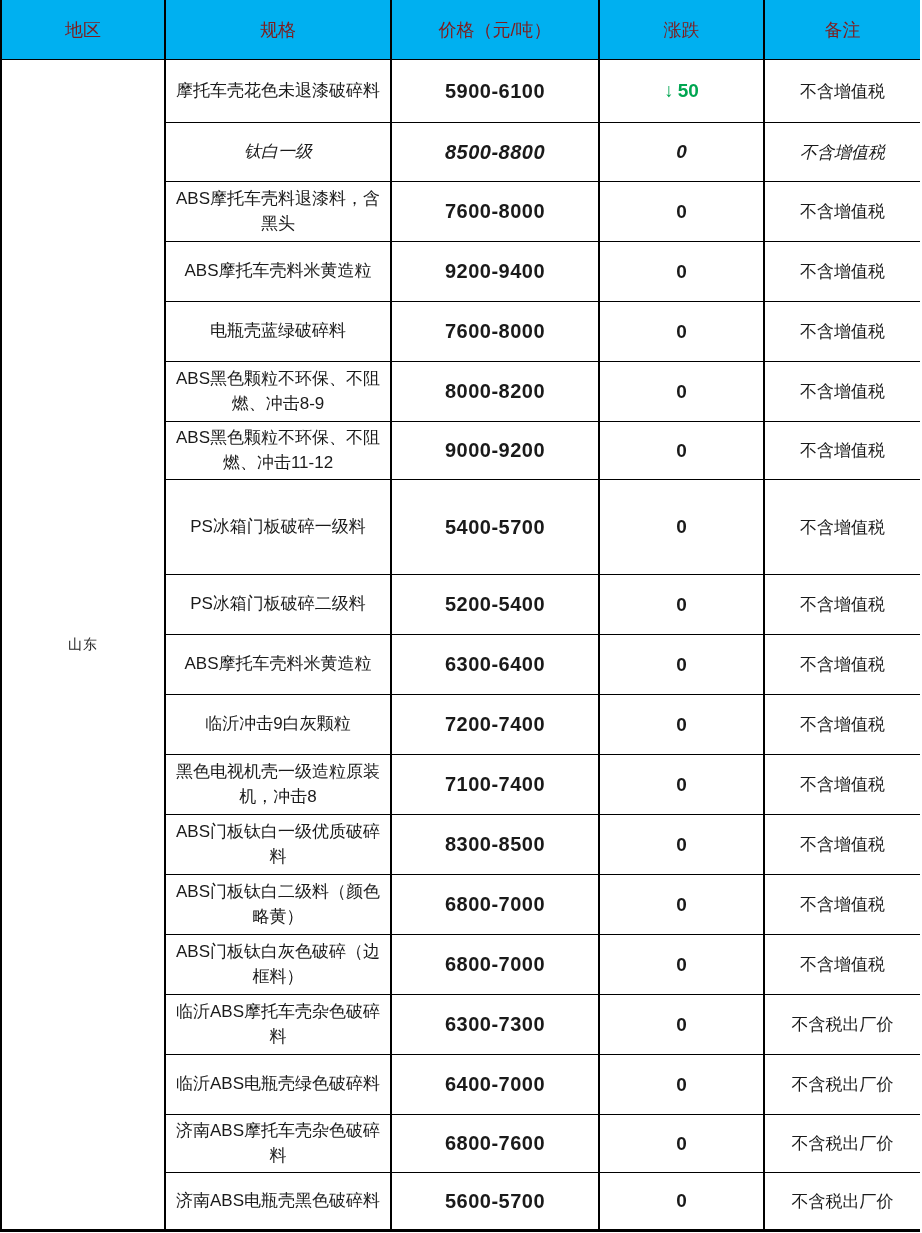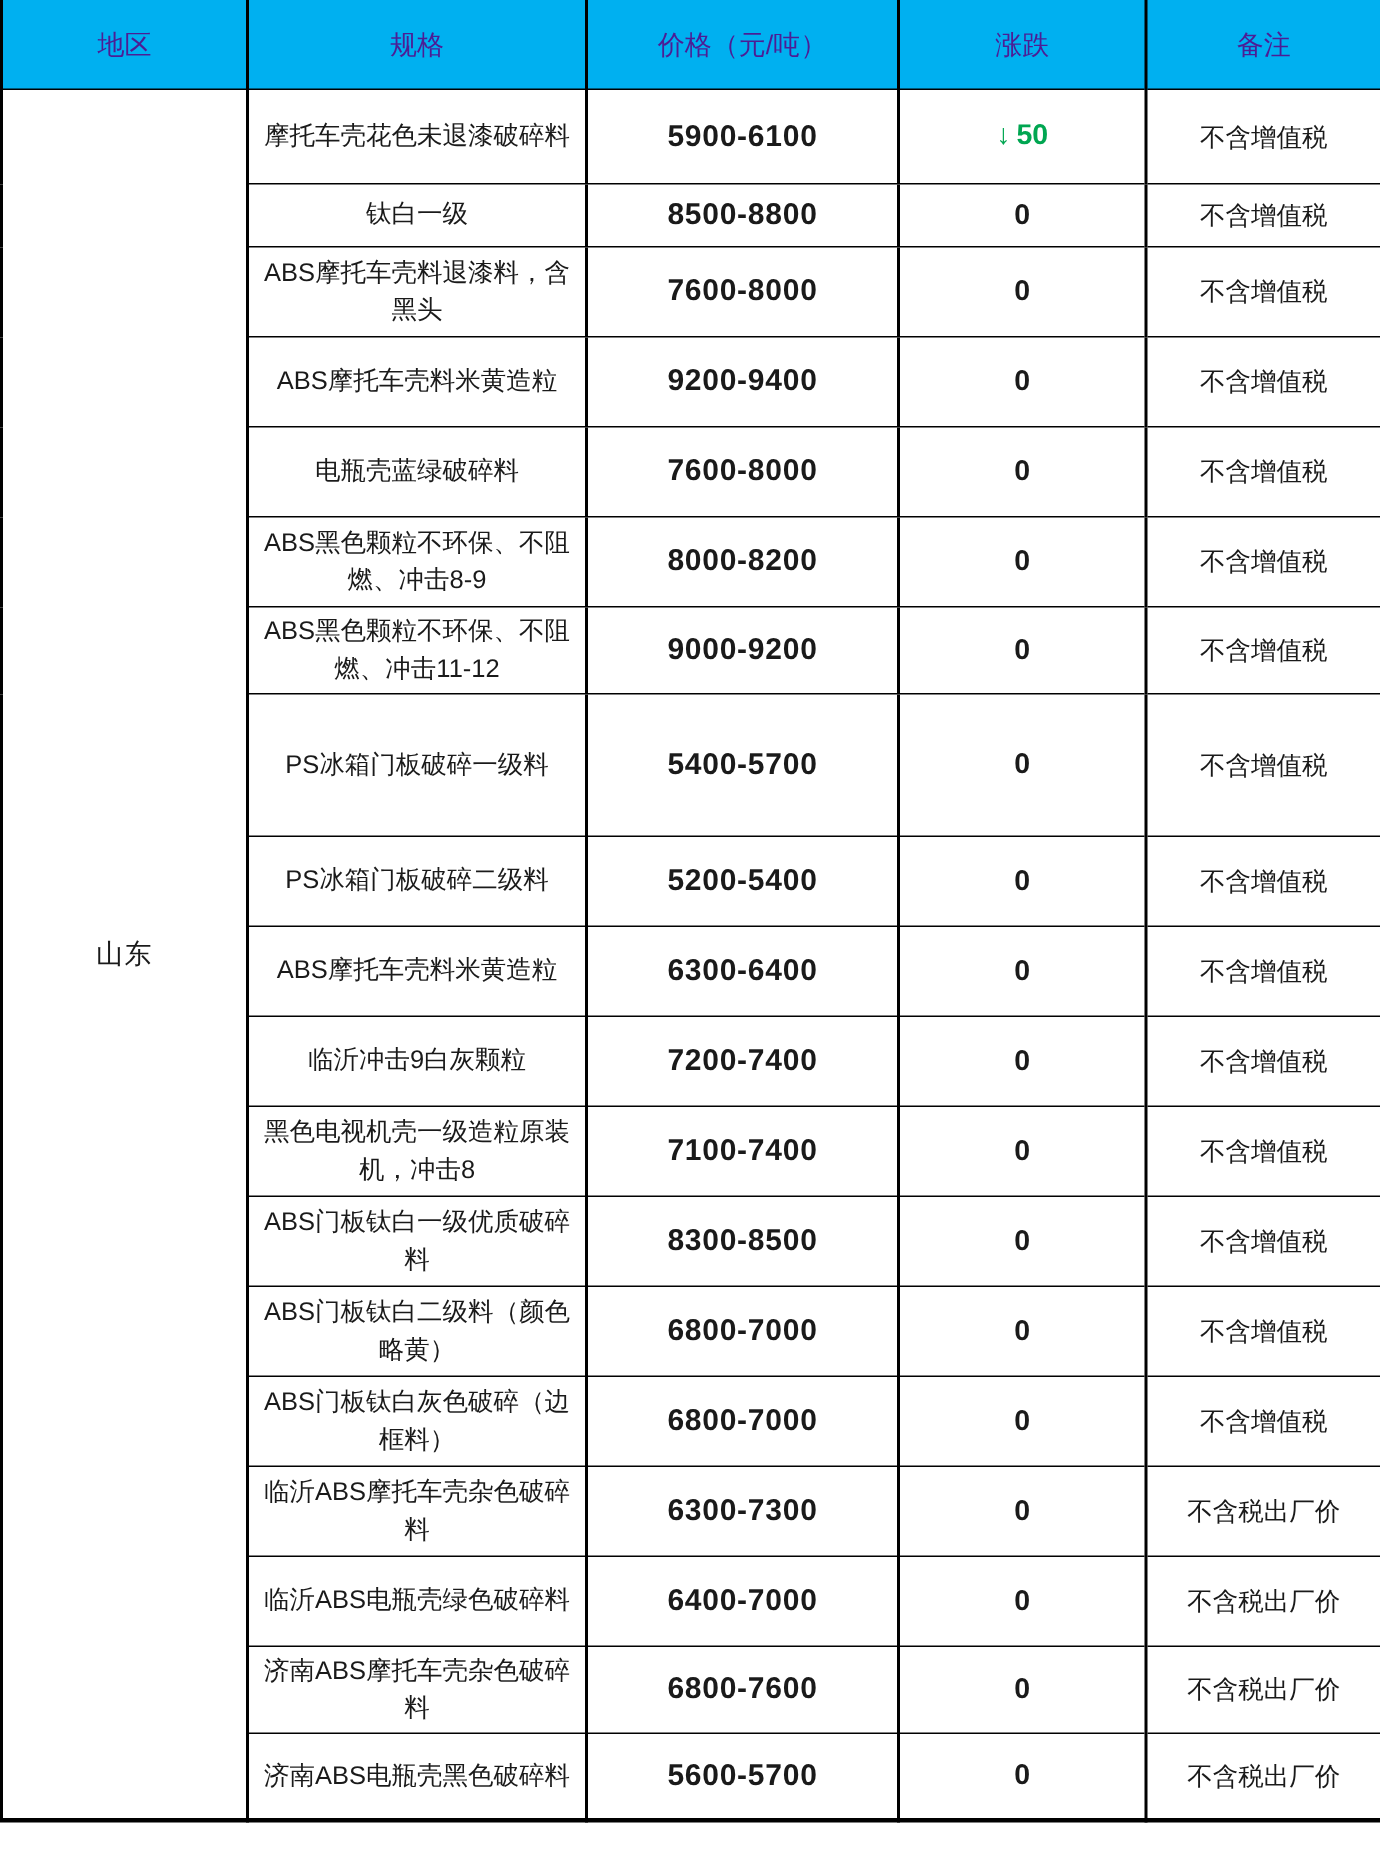--- a/index.html
+++ b/index.html
@@ -29,39 +29,39 @@
   .price-table th {
     background: var(--header-bg, #00B0F0);
     height: 57px;
     font-size: 18px;
     font-weight: 400;
     text-align: center;
     vertical-align: middle;
     border-left: 2px solid #000;
     border-right: 2px solid #000;
     border-bottom: 1px solid #000;
-    color: #4c1d95;
+    color: #7f1d1d;
   }
   .price-table th:first-child { border-left: none; }
   .price-table th:last-child  { border-right: none; }
 
   .price-table td {
     border: 1px solid #000;
     border-left-width: 2px;
     border-right-width: 2px;
     text-align: center;
     vertical-align: middle;
     padding: 2px 6px;
     box-sizing: border-box;
   }
   .price-table td:first-child { border-left: none; }
   .price-table td.note-cell   { border-right: none; }
 
   .region-cell {
-    font-size: 18px;
+    font-size: 14px;
     letter-spacing: 1px;
   }
   .spec-cell {
     font-size: 17px;
     line-height: 1.45;
   }
   .price-cell {
     font-size: 20px;
     font-weight: 700;
     letter-spacing: 0.5px;
@@ -102,21 +102,21 @@
     </tr>
   </thead>
   <tbody>
       <tr style="height: 63px;">
         <td class="region-cell" rowspan="19">山东</td>
         <td class="spec-cell">摩托车壳花色未退漆破碎料</td>
         <td class="price-cell">5900-6100</td>
         <td class="change-cell"><span class="down"><span class="down-arrow">↓</span><span>50</span></span></td>
         <td class="note-cell">不含增值税</td>
       </tr>
-      <tr style="height: 42px;">
+      <tr style="height: 59px; font-style: italic;">
         <td class="spec-cell">钛白一级</td>
         <td class="price-cell">8500-8800</td>
         <td class="change-cell">0</td>
         <td class="note-cell">不含增值税</td>
       </tr>
       <tr style="height: 60px;">
         <td class="spec-cell">ABS摩托车壳料退漆料，含黑头</td>
         <td class="price-cell">7600-8000</td>
         <td class="change-cell">0</td>
         <td class="note-cell">不含增值税</td>

